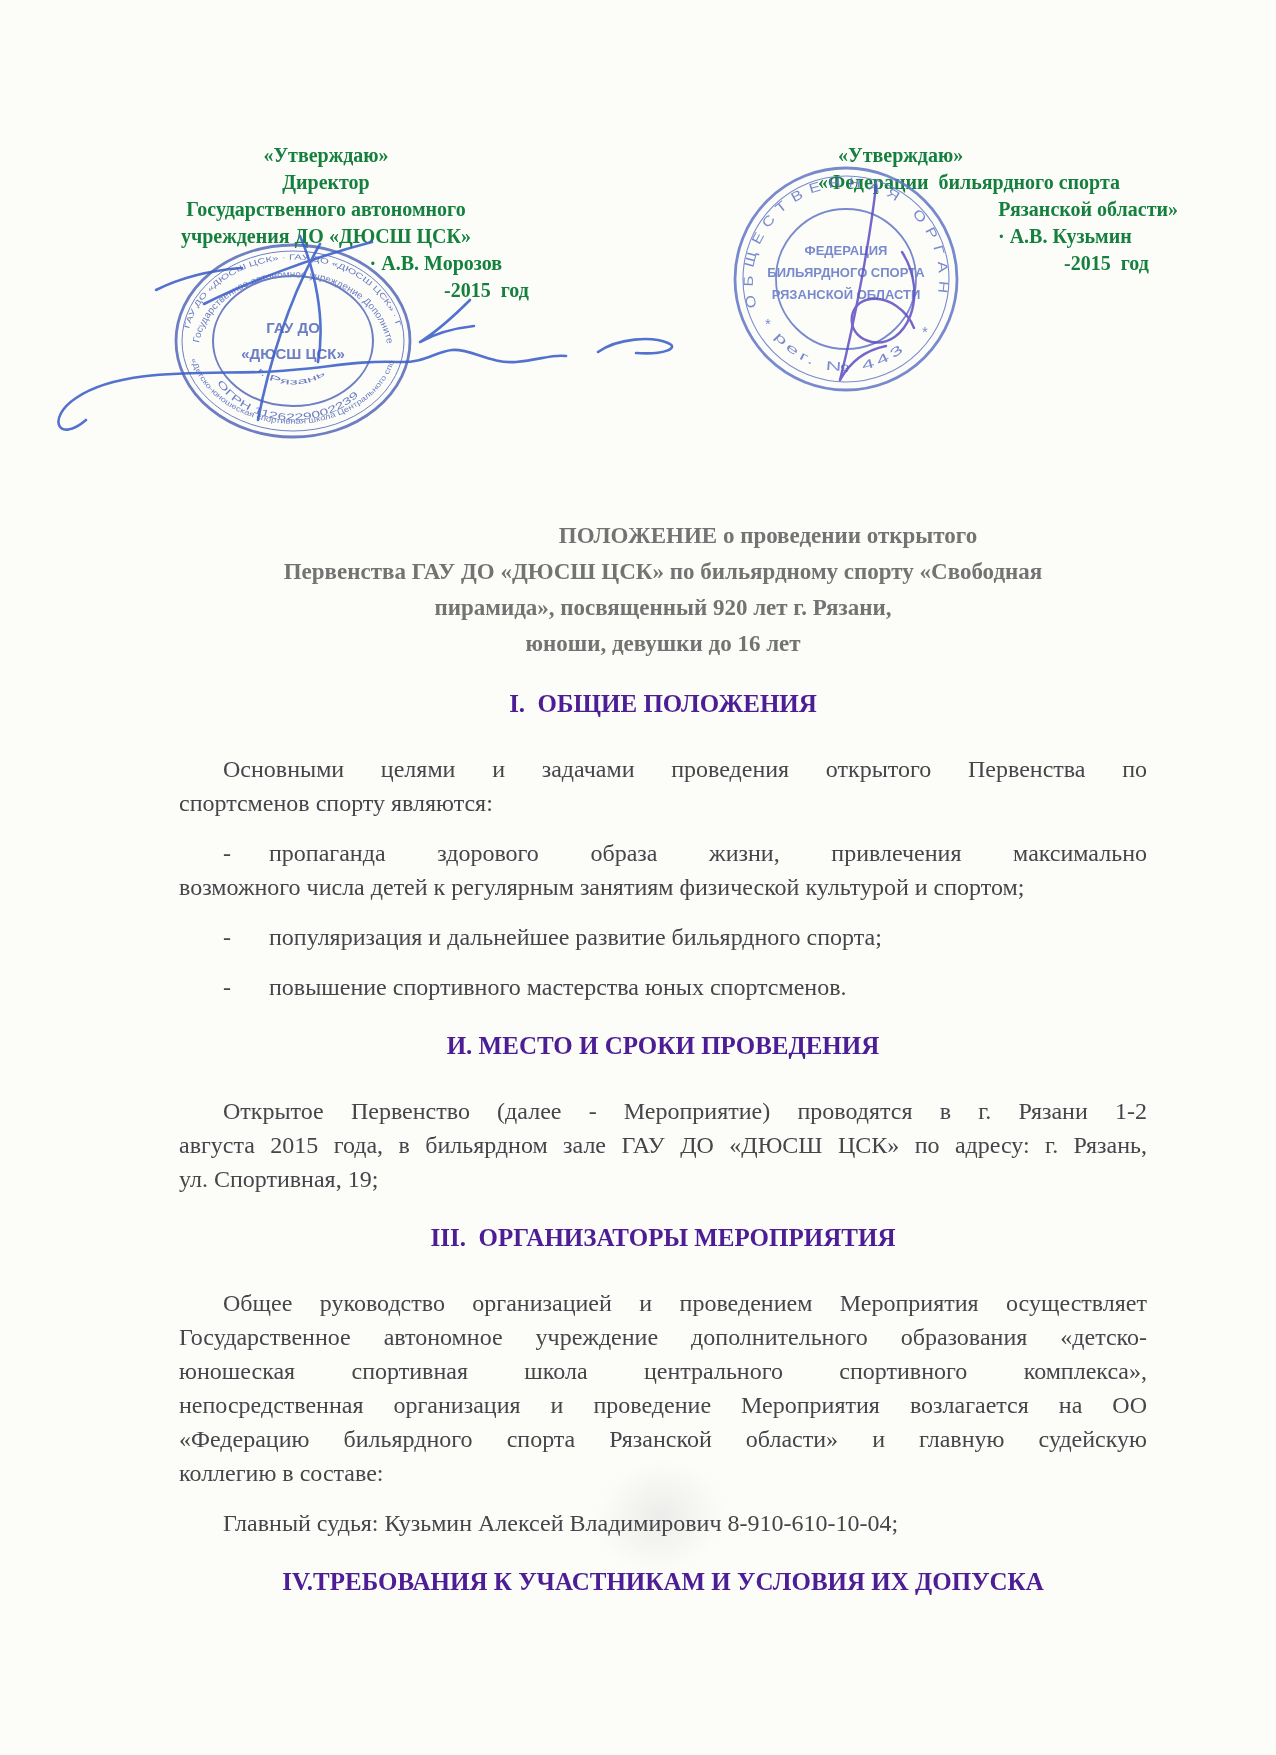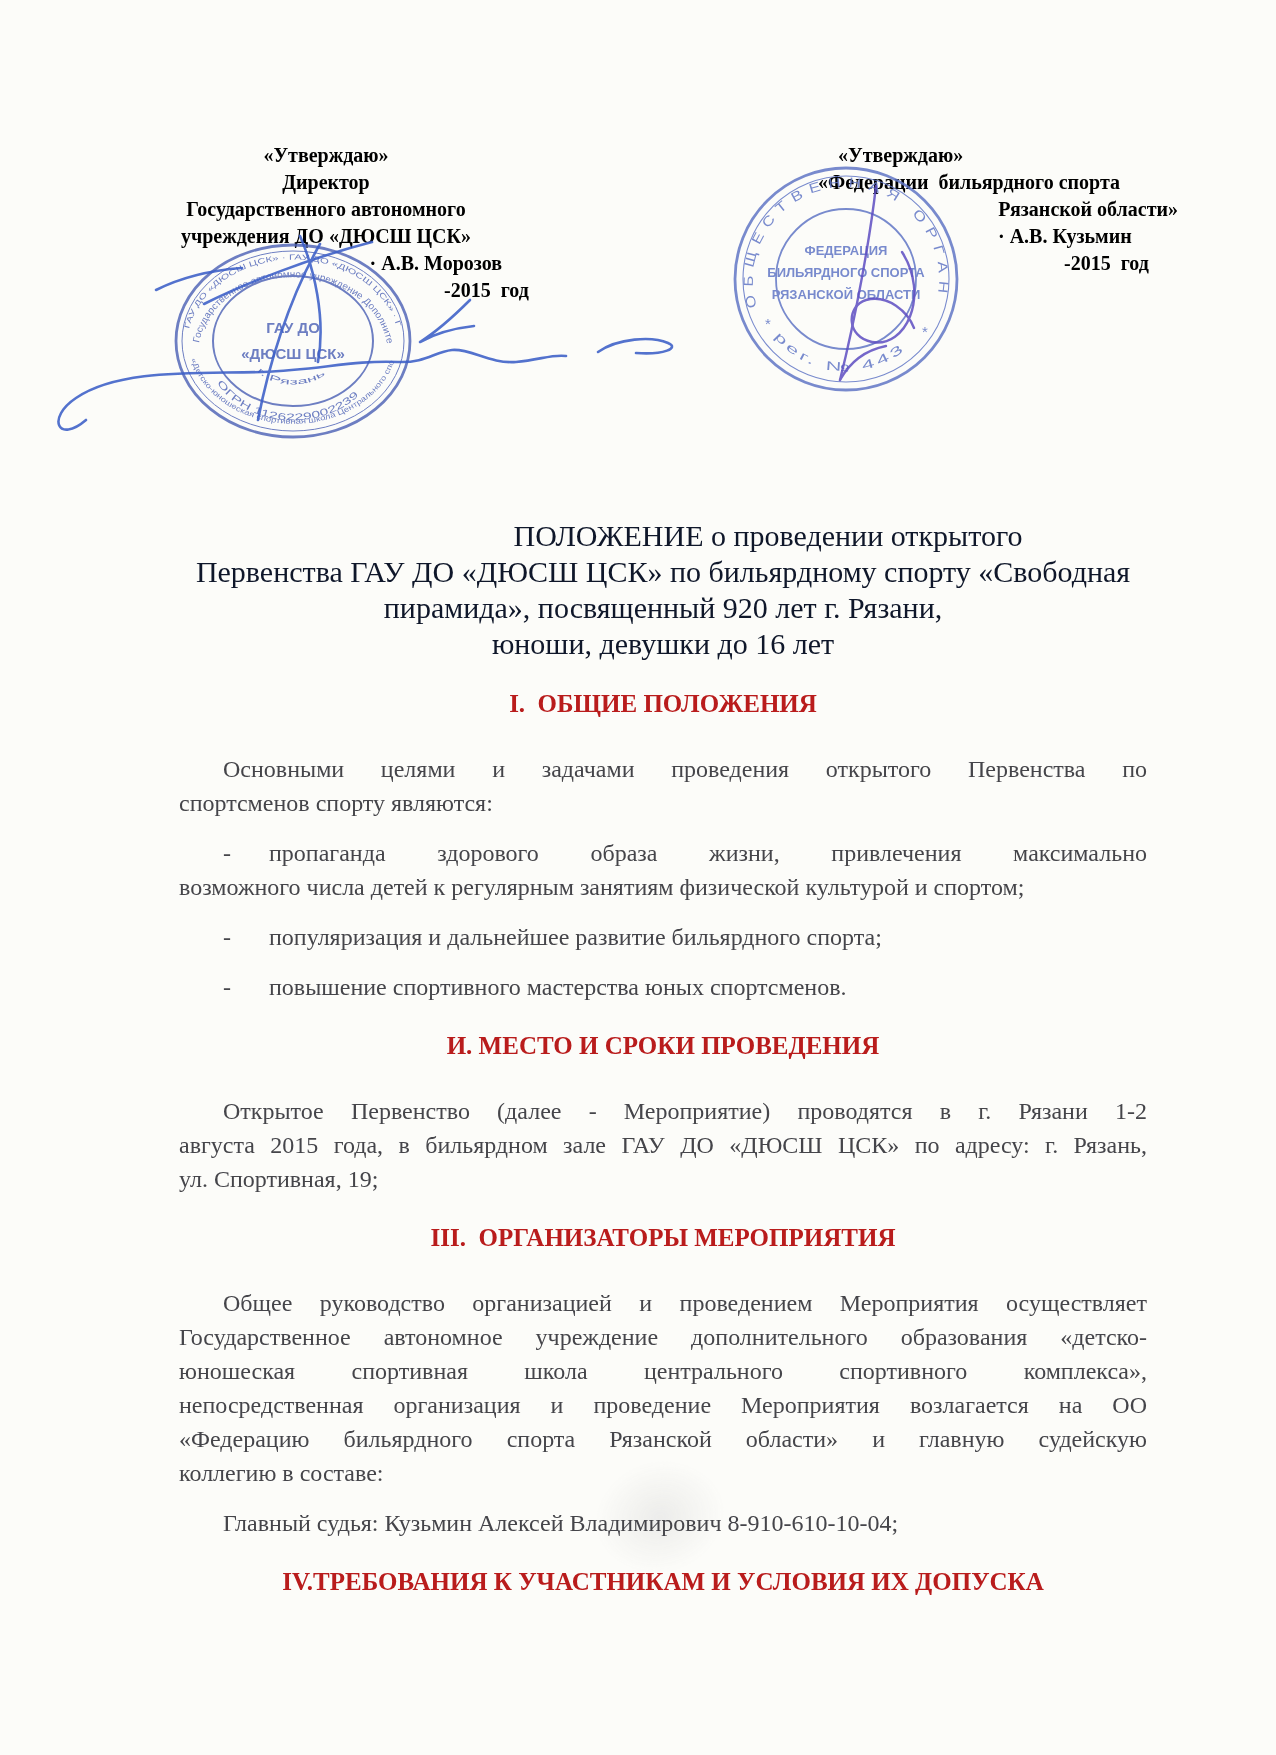--- a/index.html
+++ b/index.html
@@ -10,48 +10,48 @@
     overflow:hidden;
     font-family:"Liberation Serif","DejaVu Serif",serif;
     color:#45454a;
   }
   
   .approve{
     position:absolute;
     font-weight:bold;
     font-size:20px;
     line-height:27px;
-    color:#000000;
+    color:#15803d;
     z-index:2;
   }
   .approve-left{left:150px;top:142px;width:352px;text-align:center;}
   .approve-right{left:818px;top:142px;width:360px;text-align:left;}
   .approve .ln{white-space:nowrap;}
   .approve-left .sig-ln{text-align:right;padding-left:176px;}
   .approve-left .date-ln{text-align:left;padding-left:294px;}
   .approve-right .ln1{padding-left:20px;}
   .approve-right .ln2{padding-left:24px;}
   .approve-right .ln4{padding-left:6px;text-align:right;}
   .approve-right .sig-ln{padding-left:180px;}
   .approve-right .date-ln{padding-left:246px;}
   
   .doc{
     position:absolute;
     left:163px;top:518px;width:1000px;
     font-size:24px;line-height:34px;
     z-index:1;
   }
   .title{
-    font-weight:normal;font-size:30px;line-height:36px;
-    text-align:center;color:#0f172a;
+    font-weight:bold;font-size:23px;line-height:36px;
+    text-align:center;color:#737373;
   }
   .title .t-line.shift{padding-left:210px;}
   .sec-h{
     font-weight:bold;font-size:25px;line-height:36px;
-    text-align:center;color:#b91c1c;
+    text-align:center;color:#4c1d95;
     margin:24px 0 30px 0;
   }
   .para{margin:16px;}
   .line{min-height:34px;}
   .jl{text-align:justify;text-align-last:justify;}
   .ll{text-align:left;text-align-last:left;}
   .ind{text-indent:44px;}
   .tab{display:inline-block;width:38px;}
   
   .ink{

